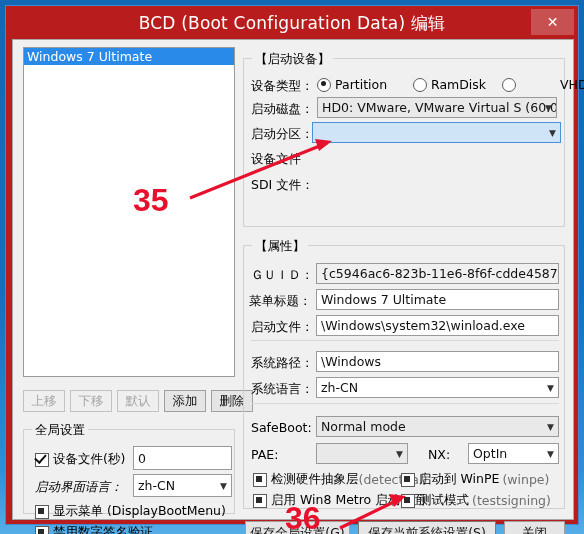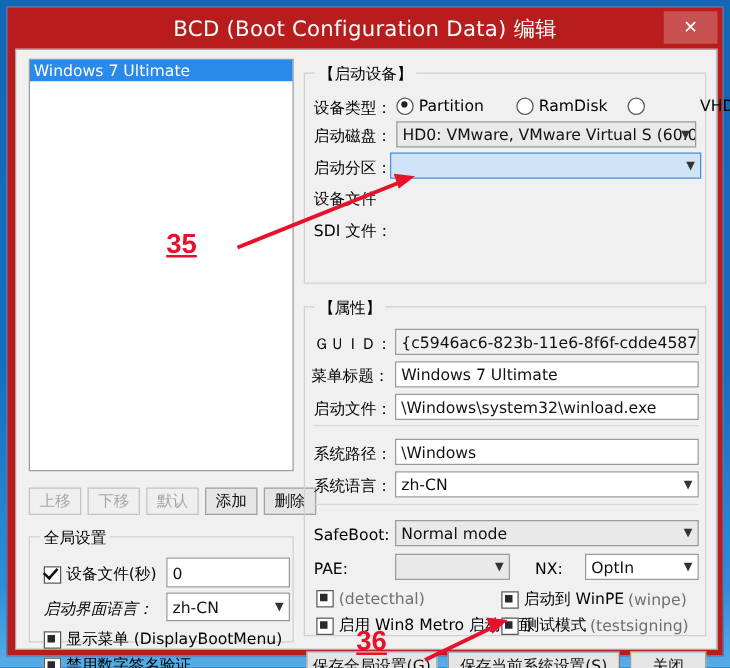--- a/index.html
+++ b/index.html
@@ -95,22 +95,22 @@
     position:absolute;left:299px;top:134px;width:249px;
     background:#fff;border:1px solid #8a8a8a;box-sizing:border-box;z-index:40;
     box-shadow:2px 2px 3px rgba(0,0,0,.28);
   }
   .dropdown .opt{
     height:15px;line-height:15px;font-size:12.5px;padding:0 4px;white-space:nowrap;
     font-family:"DejaVu Sans","Liberation Sans",sans-serif;
   }
   .dropdown .opt.sel{background:#2a8aea;color:#fff;}
   .annot{
-    position:absolute;color:#e8112d;font-weight:bold;font-size:22px;
-    font-family:"Liberation Sans",sans-serif;z-index:60;text-decoration:underline;
+    position:absolute;color:#e8112d;font-weight:bold;font-size:32px;
+    font-family:"Liberation Sans",sans-serif;z-index:60;
   }
   svg.arrow{position:absolute;z-index:55;overflow:visible;}
   .hr{position:absolute;height:1px;background:#d8d8d8;}
 </style>
 </head>
 <body>
 
 <div class="window">
 
   <div class="titlebar">
@@ -227,20 +227,21 @@
       <span class="arw">▼</span>
     </div>
     <div class="lbl" style="position:absolute;left:415px;top:407px;">NX:</div>
     <div class="combo white" style="position:absolute;left:455px;top:403px;width:91px;">
       <span>OptIn</span>
       <span class="arw">▼</span>
     </div>
 
     <div class="chk ind" style="position:absolute;left:240px;top:431px;">
       <span class="mk"></span>
+      <span>检测硬件抽象层</span>
       <span class="dim">(detecthal)</span>
     </div>
     <div class="chk ind" style="position:absolute;left:388px;top:431px;">
       <span class="mk"></span>
       <span>启动到 WinPE</span>
       <span class="dim" style="margin-left:3px;">(winpe)</span>
     </div>
     <div class="chk ind" style="position:absolute;left:240px;top:452px;">
       <span class="mk"></span>
       <span>启用 Win8 Metro 启动界面</span>

